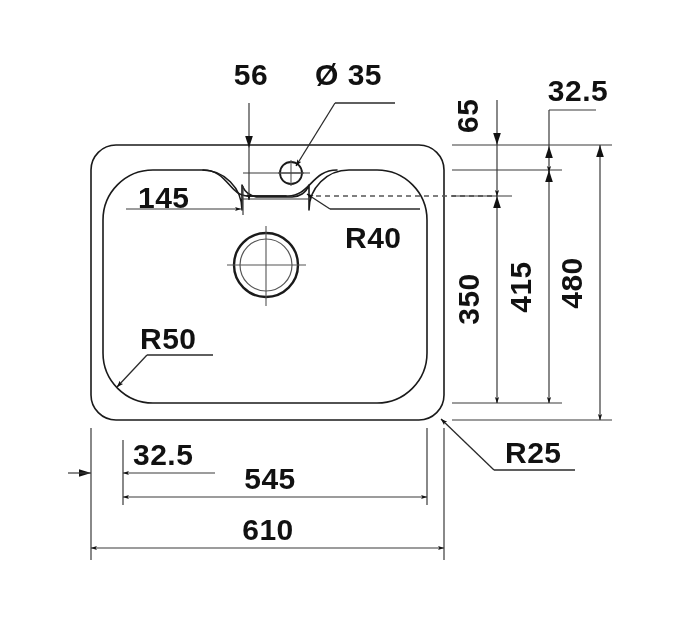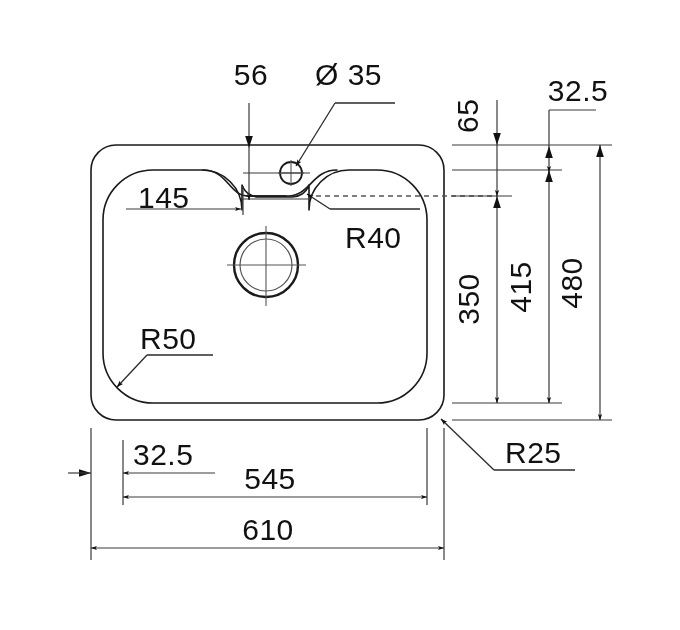--- a/index.html
+++ b/index.html
@@ -11,20 +11,21 @@
     width: 680px;
     height: 630px;
     font-family: "Liberation Sans", sans-serif;
     overflow: hidden;
   }
   #drawing-root {
     position: relative;
     width: 680px;
     height: 630px;
     background: #ffffff;
+    font-weight: bold;
   }
   svg#cad {
     display: block;
     width: 680px;
     height: 630px;
   }
   .outline {
     fill: none;
     stroke: #1a1a1a;
     stroke-width: 1.6;

